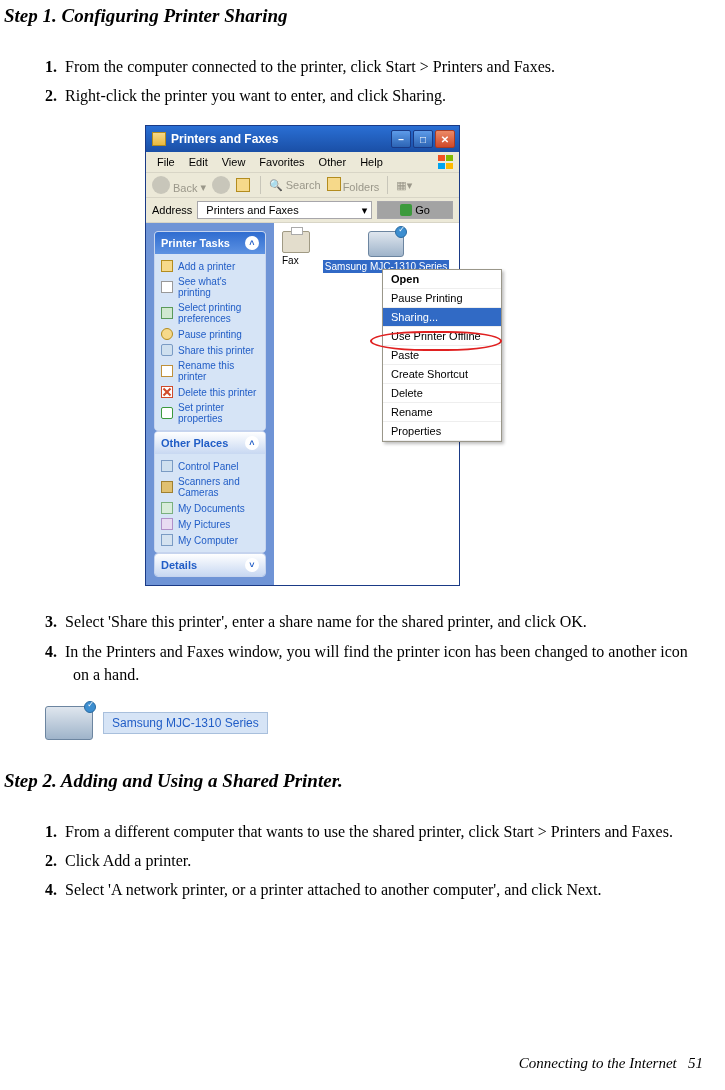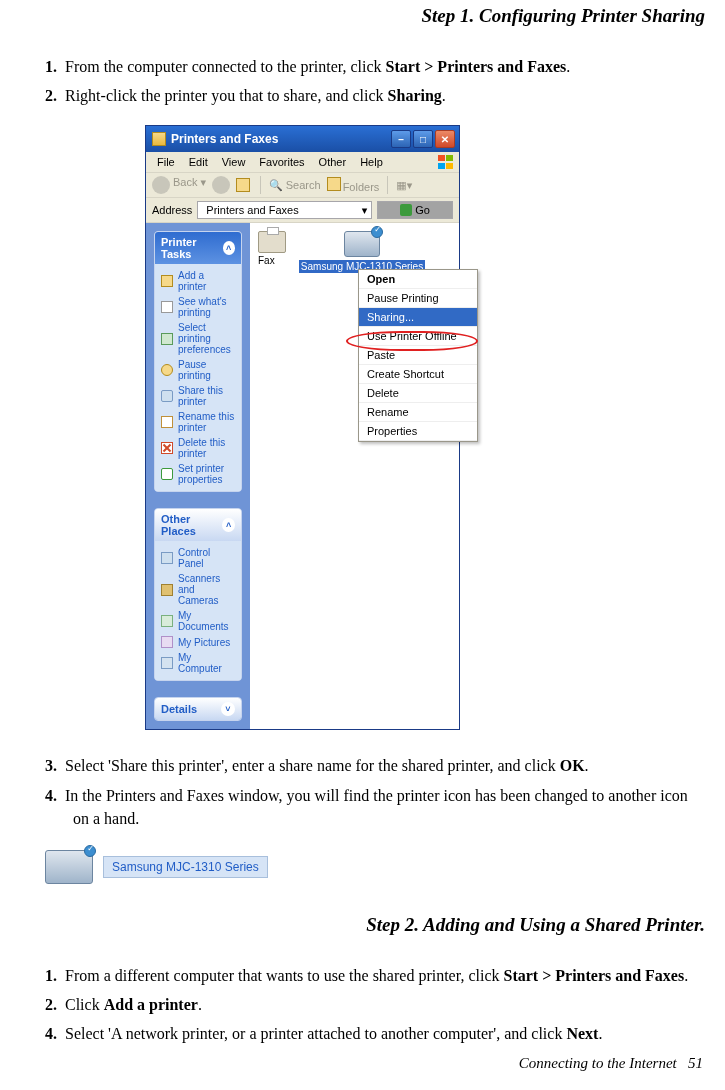--- a/index.html
+++ b/index.html
@@ -10,35 +10,34 @@
       background: #fff;
       color: #000;
       position: relative;
       padding: 5px 20px 20px 0;
     }
     .section-heading {
       font-style: italic;
       font-size: 19px;
       margin-bottom: 28px;
       margin-left: 4px;
-      text-align: right;
     }
     .step-list {
       list-style: none;
       padding-left: 45px;
     }
     .step-list li {
       font-size: 16px;
       line-height: 1.45;
       margin-bottom: 6px;
       text-indent: -28px;
       padding-left: 28px;
     }
     .step-num { font-weight: bold; }
-    .bold { font-weight: bold; }
+    .bold { font-weight: normal; }
 
     
     .xp-window {
       width: 315px;
       margin: 18px auto 24px 145px;
       border: 1px solid #1a3a86;
       background: #ece9d8;
       font-family: Tahoma, Arial, sans-serif;
       font-size: 11px;
       color: #000;
@@ -86,34 +85,34 @@
     }
     .xp-logo div { width: 7px; height: 6px; margin: 0.5px; }
     .xp-logo .r{background:#f25022}.xp-logo .g{background:#7fba00}.xp-logo .b{background:#00a4ef}.xp-logo .y{background:#ffb900}
     .xp-toolbar {
       display: flex; align-items: center;
       padding: 3px 6px;
       border-bottom: 1px solid #d8d5c6;
       gap: 6px;
       color: #9a978a;
     }
-    .xp-toolbar .back { color:#9a978a; display:flex; align-items:flex-start; gap:3px; }
+    .xp-toolbar .back { color:#9a978a; display:flex; align-items:flex-end; gap:3px; }
     .xp-toolbar .circ { width:18px;height:18px;border-radius:50%;background:linear-gradient(#7fd07f,#3c9a3c);display:inline-block;}
     .xp-toolbar .circ.gray{background:#c8c6ba}
     .xp-toolbar .sep{width:1px;height:18px;background:#c8c6ba;margin:0 2px}
     .xp-toolbar .icon-sml{width:14px;height:14px;background:#f6d98a;border:1px solid #b38c1e;display:inline-block;margin-right:2px}
     .xp-addr {
       display:flex;align-items:center;padding:3px 6px;gap:5px;border-bottom:1px solid #d8d5c6;
     }
     .xp-addr-field{flex:1;height:18px;background:#fff;border:1px solid #a7a6aa;display:flex;align-items:center;padding:0 4px;gap:4px}
     .xp-go{height:18px;padding:0 22px;background:#a3a3a3;border:1px solid #a7a6aa;display:flex;align-items:center;gap:3px}
     .xp-go::before{content:"";width:12px;height:12px;background:#3c9a3c;border-radius:2px;display:inline-block}
 
     .xp-body{display:flex;background:#6f94d6;min-height:270px}
-    .xp-side{width:104px;padding:8px;display:flex;flex-direction:column;gap:16px}
+    .xp-side{width:128px;padding:8px;display:flex;flex-direction:column;gap:0}
     .xp-panel{background:#eef3fb;border-radius:4px;overflow:hidden;border:1px solid #c6d4ee}
     .xp-panel-hdr{background:linear-gradient(#fff,#c8d8f2);padding:4px 6px;font-weight:bold;color:#215dc6;display:flex;align-items:center;justify-content:space-between}
     .xp-panel-hdr.dark{background:linear-gradient(#2f6cd0,#5d92e2);color:#fff}
     .chev{width:14px;height:14px;border-radius:50%;background:#fff;color:#215dc6;font-size:9px;display:flex;align-items:center;justify-content:center}
     .xp-panel-body{padding:4px 6px;background:#d6e4f6}
     .xp-panel-body .lnk{display:flex;align-items:center;gap:5px;color:#215dc6;padding:2px 0;font-size:10px}
     .xp-panel-body .lnk .li-icon{width:12px;height:12px;flex:none}
     .ic-add{background:#f6d98a;border:1px solid #b38c1e}
     .ic-see{background:#fff;border:1px solid #999}
     .ic-sel{background:#d0e8d0;border:1px solid #5a9a5a}
@@ -153,21 +152,21 @@
 
     .footer{position:absolute;bottom:18px;right:22px;font-style:italic;font-size:15px}
   </style>
 </head>
 <body>
 
 <h2 class="section-heading">Step 1. Configuring Printer Sharing</h2>
 
 <ol class="step-list">
   <li><span class="step-num">1.</span>&nbsp;&nbsp;<span>From the computer connected to the printer, click </span><span class="bold">Start &gt; Printers and Faxes</span><span>.</span></li>
-  <li><span class="step-num">2.</span>&nbsp;&nbsp;<span>Right-click the printer you that to share, and click </span><span class="bold">Sharing</span><span>.</span></li>
+  <li><span class="step-num">2.</span>&nbsp;&nbsp;<span>Right-click the printer you want to enter, and click </span><span class="bold">Sharing</span><span>.</span></li>
 </ol>
 
 <div class="xp-window">
   <div class="xp-titlebar">
     <div class="title-icon"></div>
     <div class="xp-title-text">Printers and Faxes</div>
     <div class="xp-winbtns">
       <div class="xp-winbtn">–</div>
       <div class="xp-winbtn">□</div>
       <div class="xp-winbtn close">✕</div>

